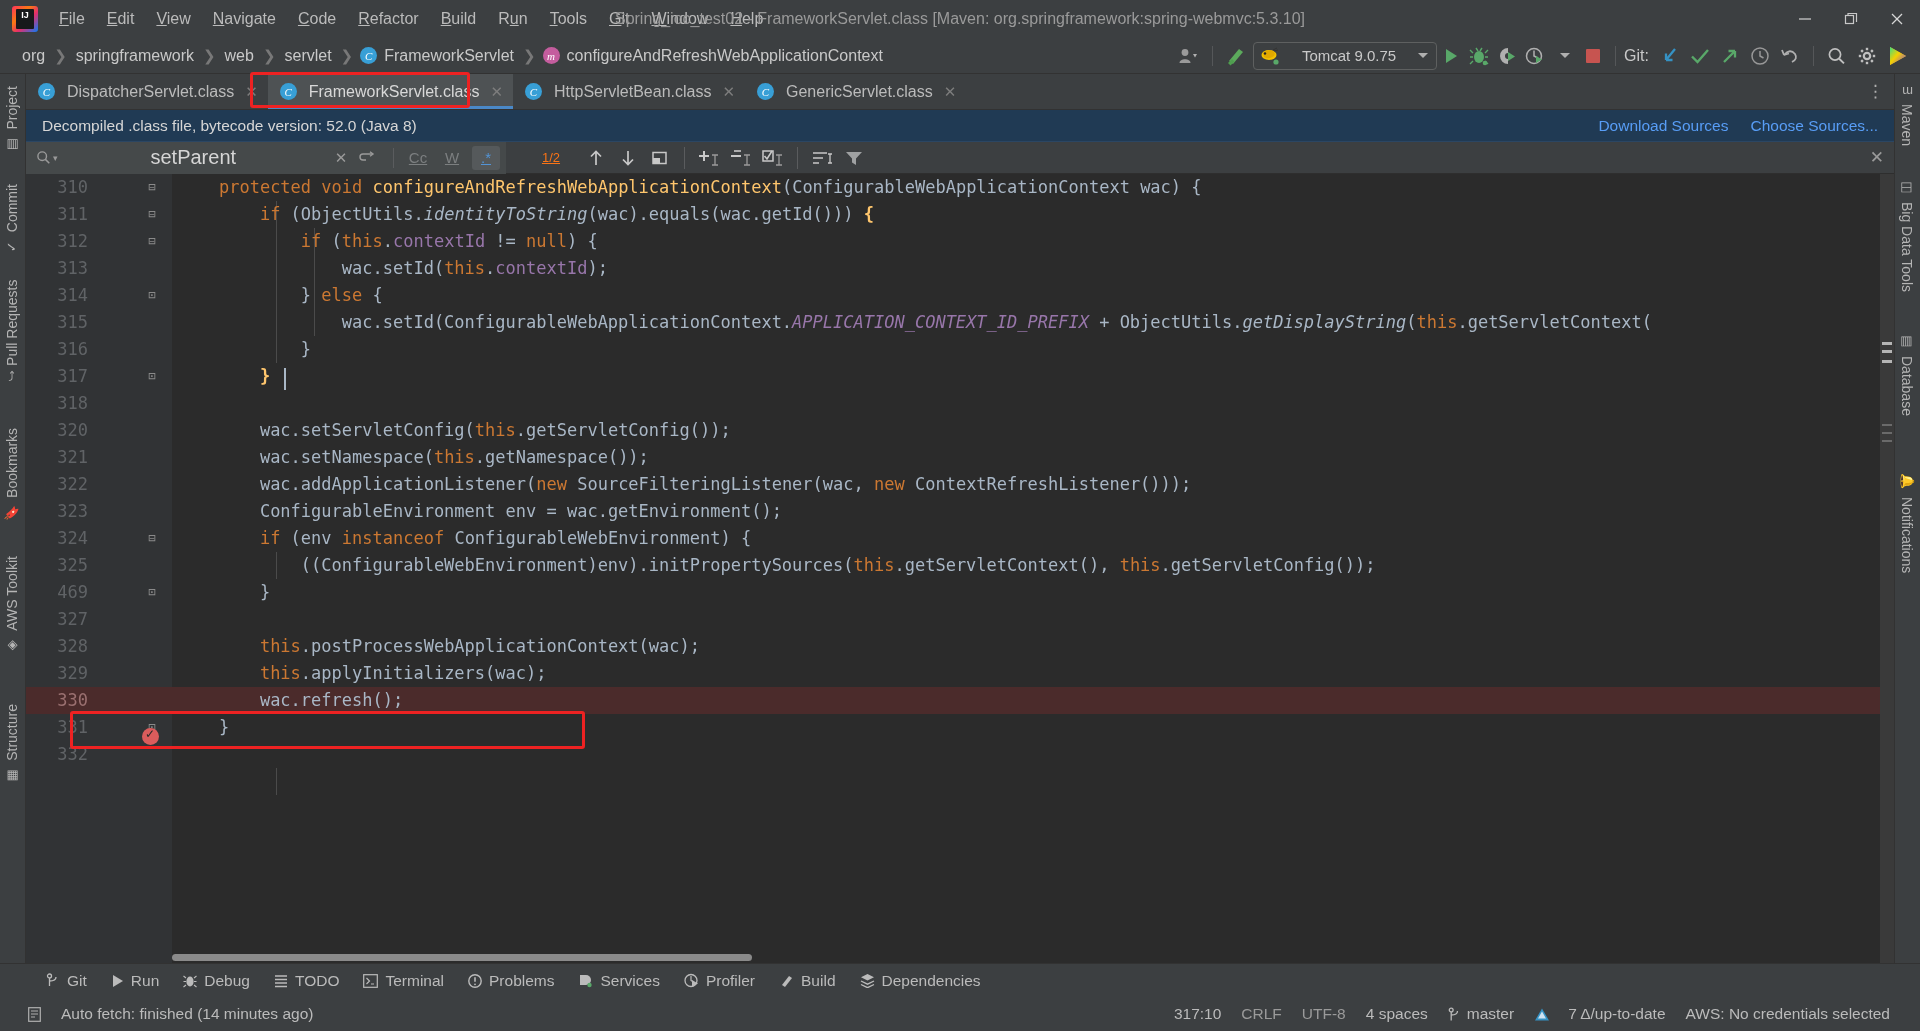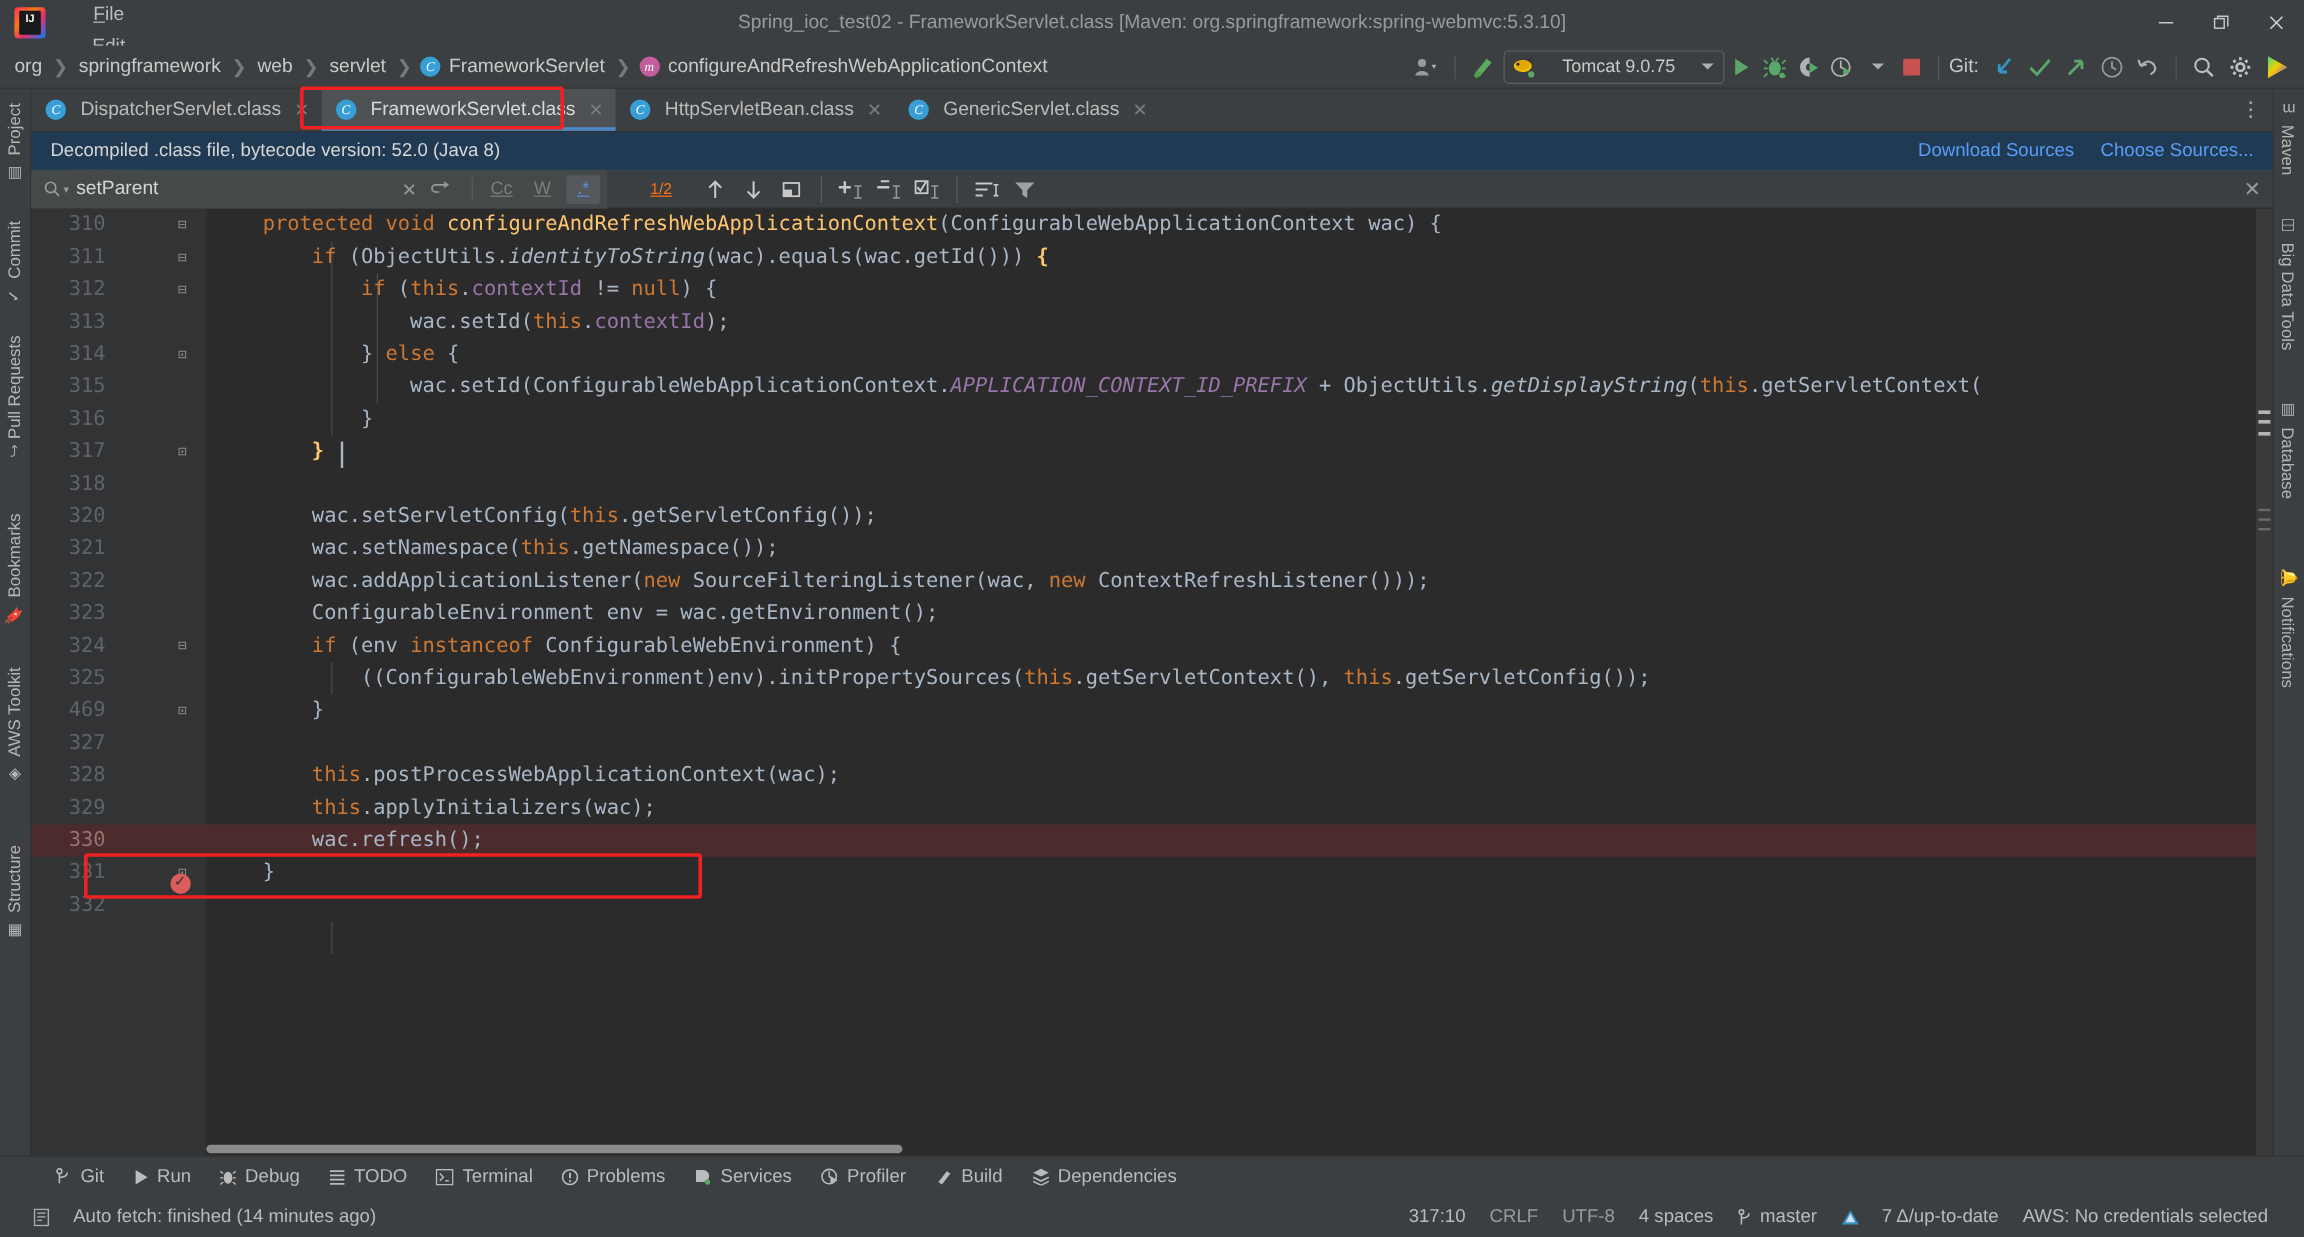--- a/index.html
+++ b/index.html
@@ -16,21 +16,21 @@
   .titlebar {
     position: absolute; left:0; top:0; width:1920px; height:38px;
     background:#3c3f41; display:flex; align-items:center;
   }
   .ij-logo { width:26px; height:26px; margin-left:12px; margin-right:10px; position:relative; flex:none; }
   .ij-logo .sq { position:absolute; inset:0; border-radius:3px;
     background: linear-gradient(135deg,#fe315d 0%,#f97a12 35%,#e52e6b 60%,#087cfa 100%); }
   .ij-logo .inner { position:absolute; left:4px; top:3px; right:4px; bottom:3px; background:#17191b; border-radius:1px; }
   .ij-logo .ij { position:absolute; left:0; right:0; top:4px; text-align:center;
     color:#fff; font-size:9px; font-family:"Liberation Sans",sans-serif; font-weight:bold; letter-spacing:0px;}
-  .menubar { display:flex; align-items:center; height:38px;flex-direction:column; }
+  .menubar { display:flex; align-items:center; height:38px; }
   .menu-item {
     color:#bbbbbb; font-size:16px; padding:3px 10px; margin:0 1px; cursor:default;
     white-space:nowrap; line-height:20px;
   }
   .menu-item u { text-decoration: underline; }
   .win-title {
     position:absolute; left:0; right:0; top:0; height:38px; line-height:38px;
     text-align:center; color:#9a9a9a; font-size:16px; pointer-events:none;
   }
   .win-controls { position:absolute; right:0; top:0; height:38px; display:flex; align-items:center; }
@@ -108,21 +108,21 @@
   .findbar {
     position:absolute; left:26px; top:142px; right:26px; height:32px;
     background:#3c3f41; display:flex; align-items:center;
     border-bottom:1px solid #2e2e2e;
   }
   .find-field {
     width:480px; height:32px; background:#45494a; display:flex; align-items:center;
     padding:0 6px 0 10px; gap:6px;
   }
   .find-magn { color:#9a9a9a; font-size:14px; display:flex; align-items:center; gap:2px;}
-  .find-val { color:#d6d6d6; font-size:16px; flex:1; }
+  .find-val { color:#d6d6d6; font-size:20px; flex:1;text-align:center; }
   .f-ic { color:#9a9a9a; font-size:15px; width:24px; text-align:center; }
   .fsep { width:1px; height:20px; background:#5a5c5e; margin:0 4px; }
   .tgl { width:28px; height:24px; display:flex; align-items:center; justify-content:center;
          color:#9a9a9a; font-size:15px; border-radius:3px;text-decoration:underline; }
   .tgl.on { background:#55595b; color:#5394d6; }
   .tgl.off { color:#7c7f80; }
   .count { color:#f97316; font-size:13px; margin:0 12px 0 28px; min-width:34px; text-align:center;text-decoration:underline;}
   .fbtn { width:32px; height:26px; display:flex; align-items:center; justify-content:center; color:#c2c2c2; }
   .find-close { margin-left:auto; margin-right:10px; color:#9a9a9a; font-size:17px; }
 
@@ -238,21 +238,21 @@
       <div class="wc close">
         <svg width="16" height="16" viewBox="0 0 16 16">
           <line x1="3" y1="3" x2="13" y2="13" stroke="#d6d6d6" stroke-width="1.3"></line>
           <line x1="13" y1="3" x2="3" y2="13" stroke="#d6d6d6" stroke-width="1.3"></line>
         </svg>
       </div>
     </div>
   </div>
 
   <div class="navbar">
-    <div class="crumb" style="padding-left:10px;">
+    <div class="crumb" style="padding-left:20px;">
       <span class="lbl">org</span>
       <span class="sep">❯</span>
       <span class="lbl">springframework</span>
       <span class="sep">❯</span>
       <span class="lbl">web</span>
       <span class="sep">❯</span>
       <span class="lbl">servlet</span>
       <span class="sep">❯</span>
       <span class="ic-circ ic-c">C</span>
       <span class="lbl">FrameworkServlet</span>

